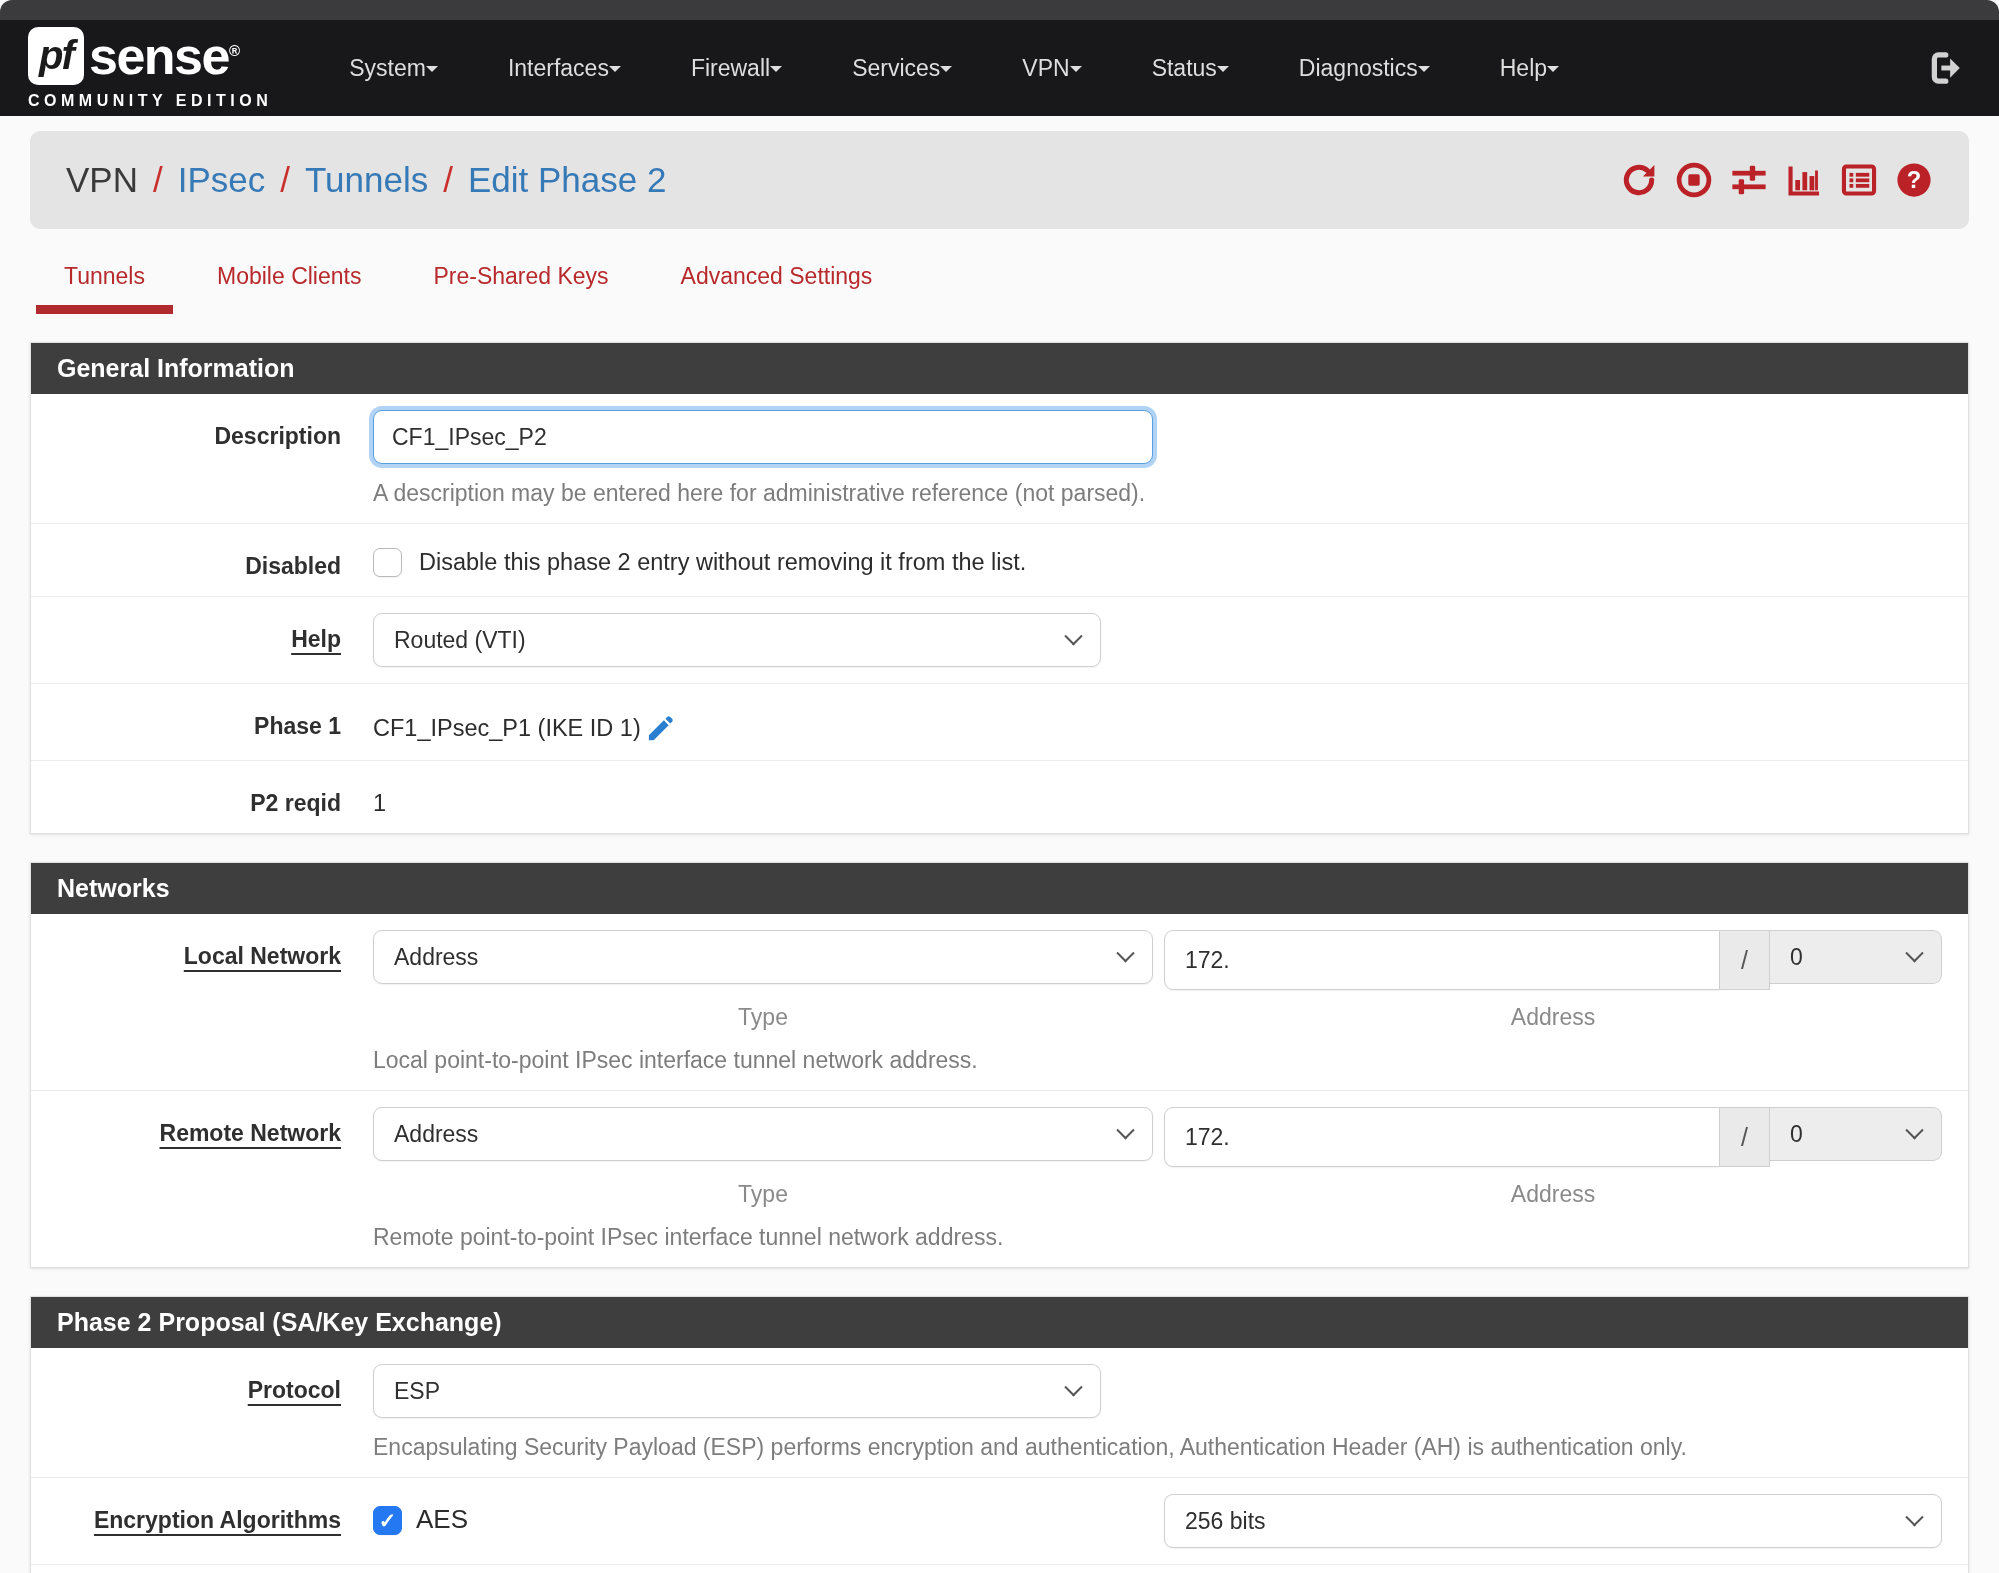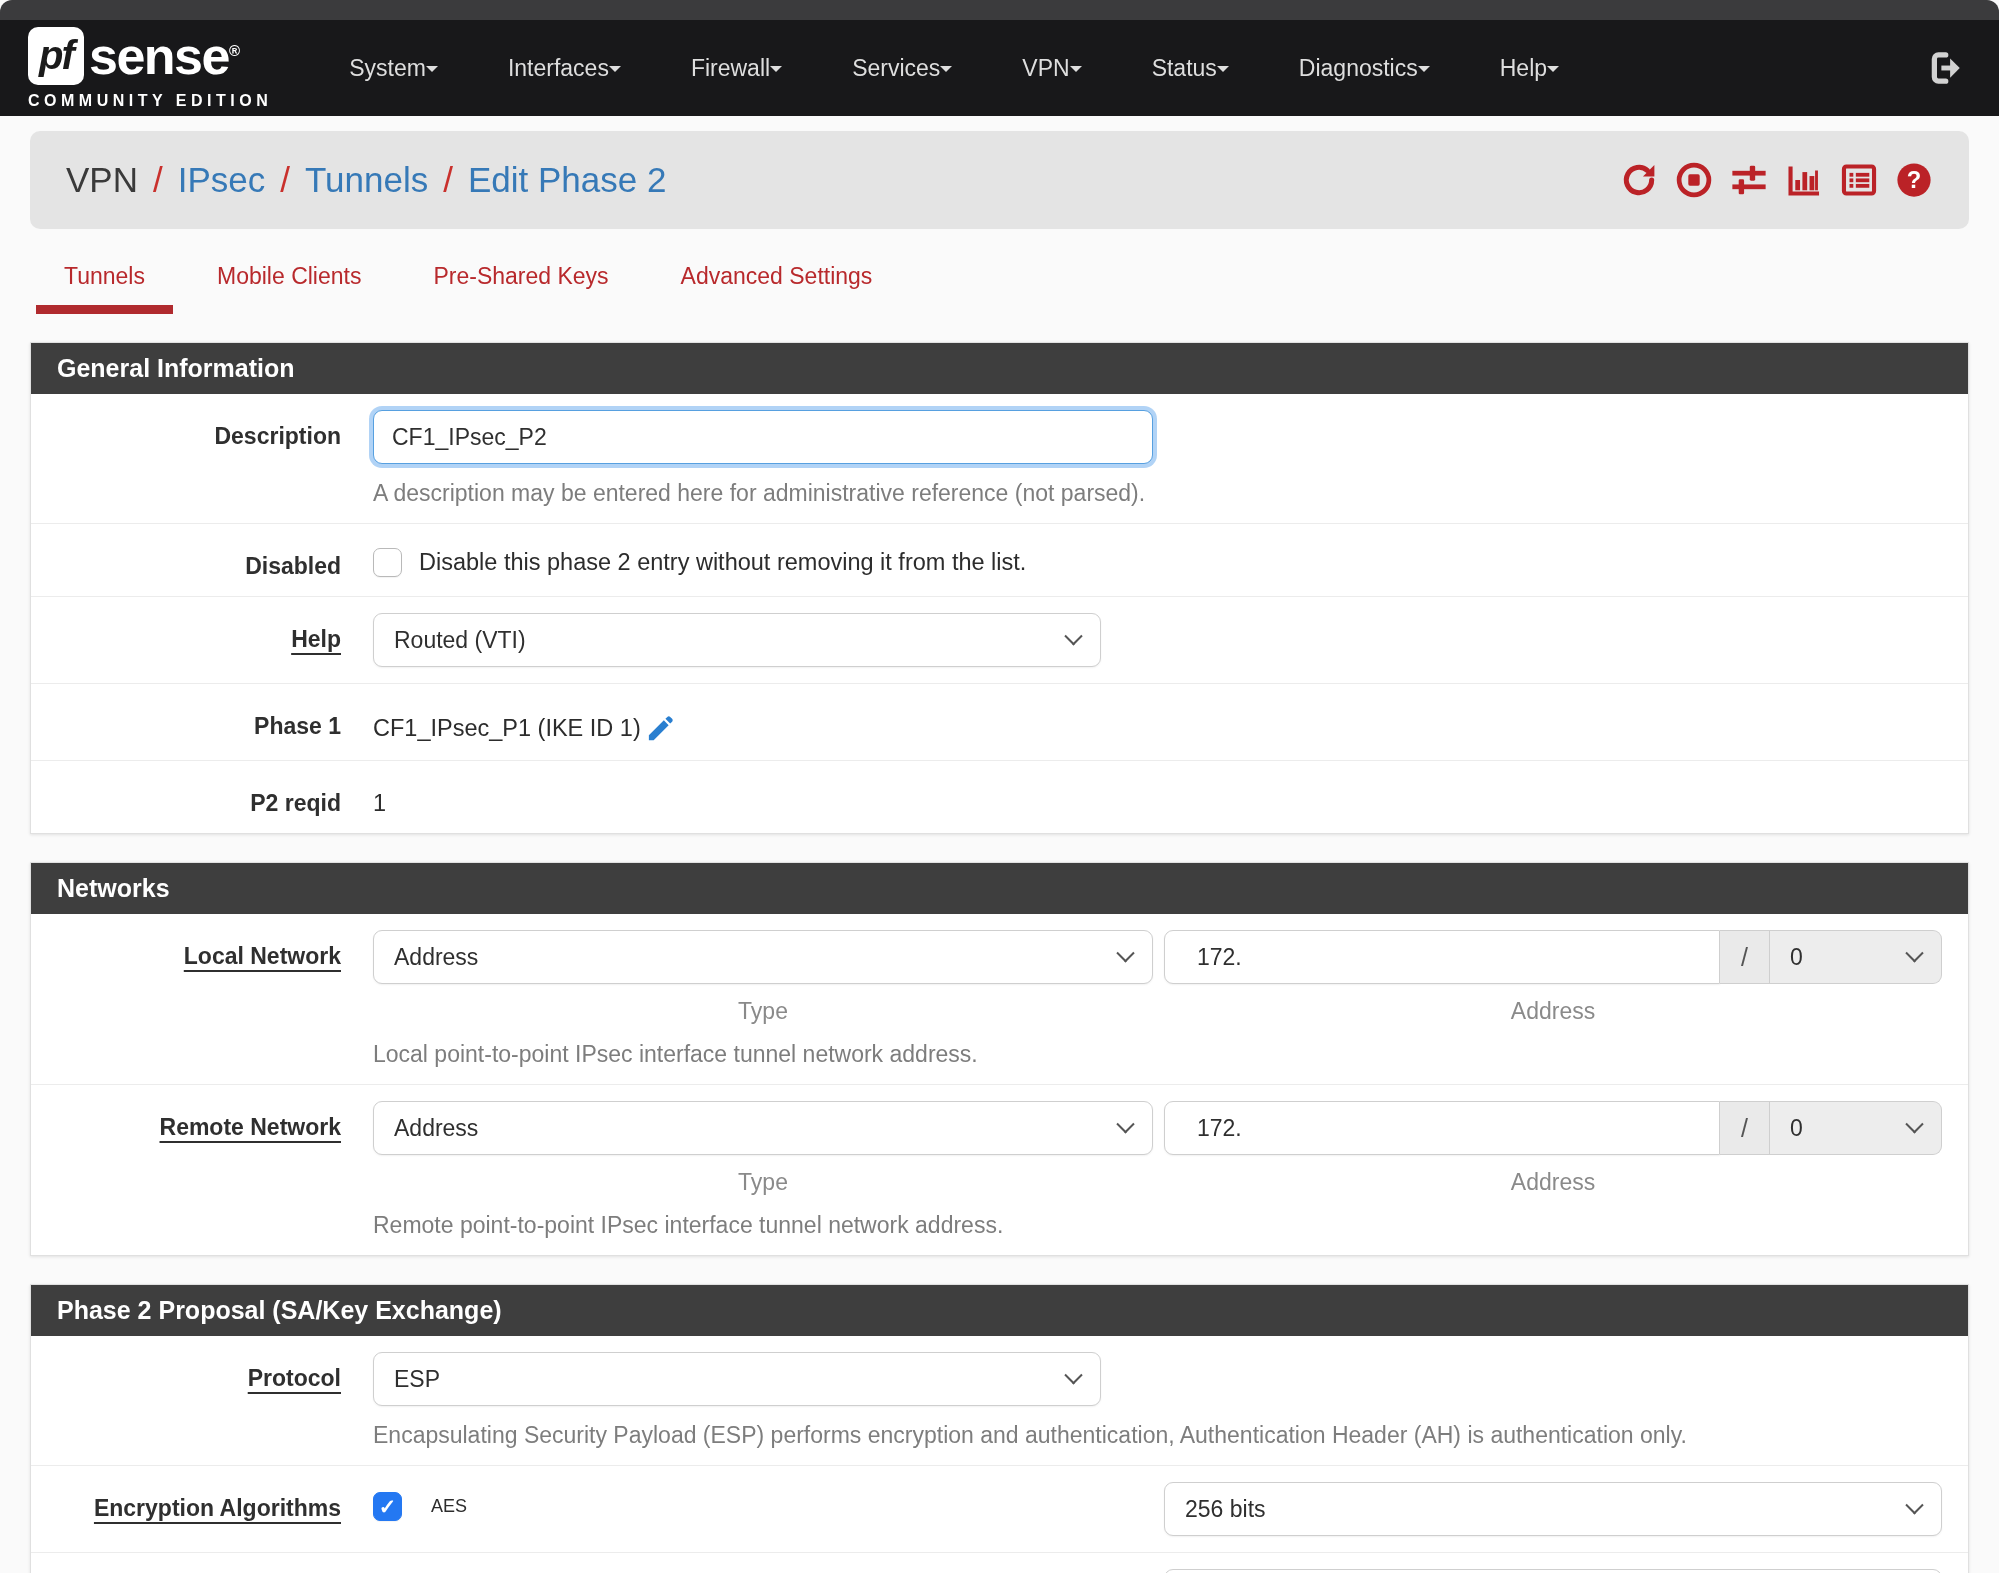--- a/index.html
+++ b/index.html
@@ -58,37 +58,37 @@
   input.text { height:54px; border:1px solid #cfcfcf; border-radius:9px; padding:0 18px; font-size:23px;
     color:#2f2f2f; font-family:"Liberation Sans", sans-serif; background:#fff; outline:none; width:780px;
     box-shadow:0 1px 2px rgba(0,0,0,.06); }
   input.text.focused { border-color:#57a0e0; box-shadow:0 0 0 4px rgba(82,158,236,.45); }
   .help { color:#7d7d7d; margin-top:16px; font-size:23px; }
   .caption { color:#8a8a8a; margin-top:14px; font-size:23px;text-align:center; }
 
   .two-col { display:flex; justify-content:space-between; }
   .col-a { width:780px; } .col-b { width:778px; }
   .grp { display:flex; width:778px; }
-  .grp input { flex:1; min-width:0; height:54px; border:1px solid #cfcfcf; border-radius:9px 0 0 9px;
-    padding:0 32px; font-size:23px; color:#2f2f2f; font-family:"Liberation Sans", sans-serif; outline:none;
+  .grp input { flex:1; min-width:0; height:60px; border:1px solid #cfcfcf; border-radius:9px 0 0 9px;
+    padding:0 20px; font-size:23px; color:#2f2f2f; font-family:"Liberation Sans", sans-serif; outline:none;
     box-shadow:0 1px 2px rgba(0,0,0,.06); }
   .addon { width:50px; background:#eaeaea; border:1px solid #cfcfcf; border-left:none; display:flex;
     align-items:center; justify-content:center; color:#555; font-size:25px; }
   .grp .mask { width:172px; background:#ededed; border-radius:0 9px 9px 0; border-left:none; box-shadow:none; }
 
   
   .cb { width:29px; height:29px; border:1.5px solid #b9b9b9; border-radius:7px; background:#fff; flex:none;
     cursor:pointer; display:flex; align-items:center; justify-content:center; box-shadow:0 1px 1px rgba(0,0,0,.05); }
   .cb[data-checked="true"] { background:#2478f2; border-color:#2478f2; }
   .cb[data-checked="true"]::after { content:"✓"; color:#fff; font-size:21px; font-weight:bold; line-height:1; }
   .cb-line { display:flex; align-items:center; gap:17px; padding-top:8px; font-size:23.5px; color:#2c2c2c; }
 
   .value-line { padding-top:13px; font-size:23.5px; color:#2c2c2c; display:flex; align-items:center; gap:4px; }
   .enc-line { display:flex; justify-content:space-between; align-items:flex-start; }
-  .enc-left { display:flex; align-items:center; gap:29px; padding-top:10px; font-size:18px; color:#2c2c2c; }
+  .enc-left { display:flex; align-items:flex-end; gap:14px; padding-top:10px; font-size:26px; color:#2c2c2c; }
 </style>
 </head>
 <body>
 
 <div class="top-strip"></div>
 
 <div class="navbar">
   <div class="logo">
     <div class="logo-row">
       <div class="pf-box">

